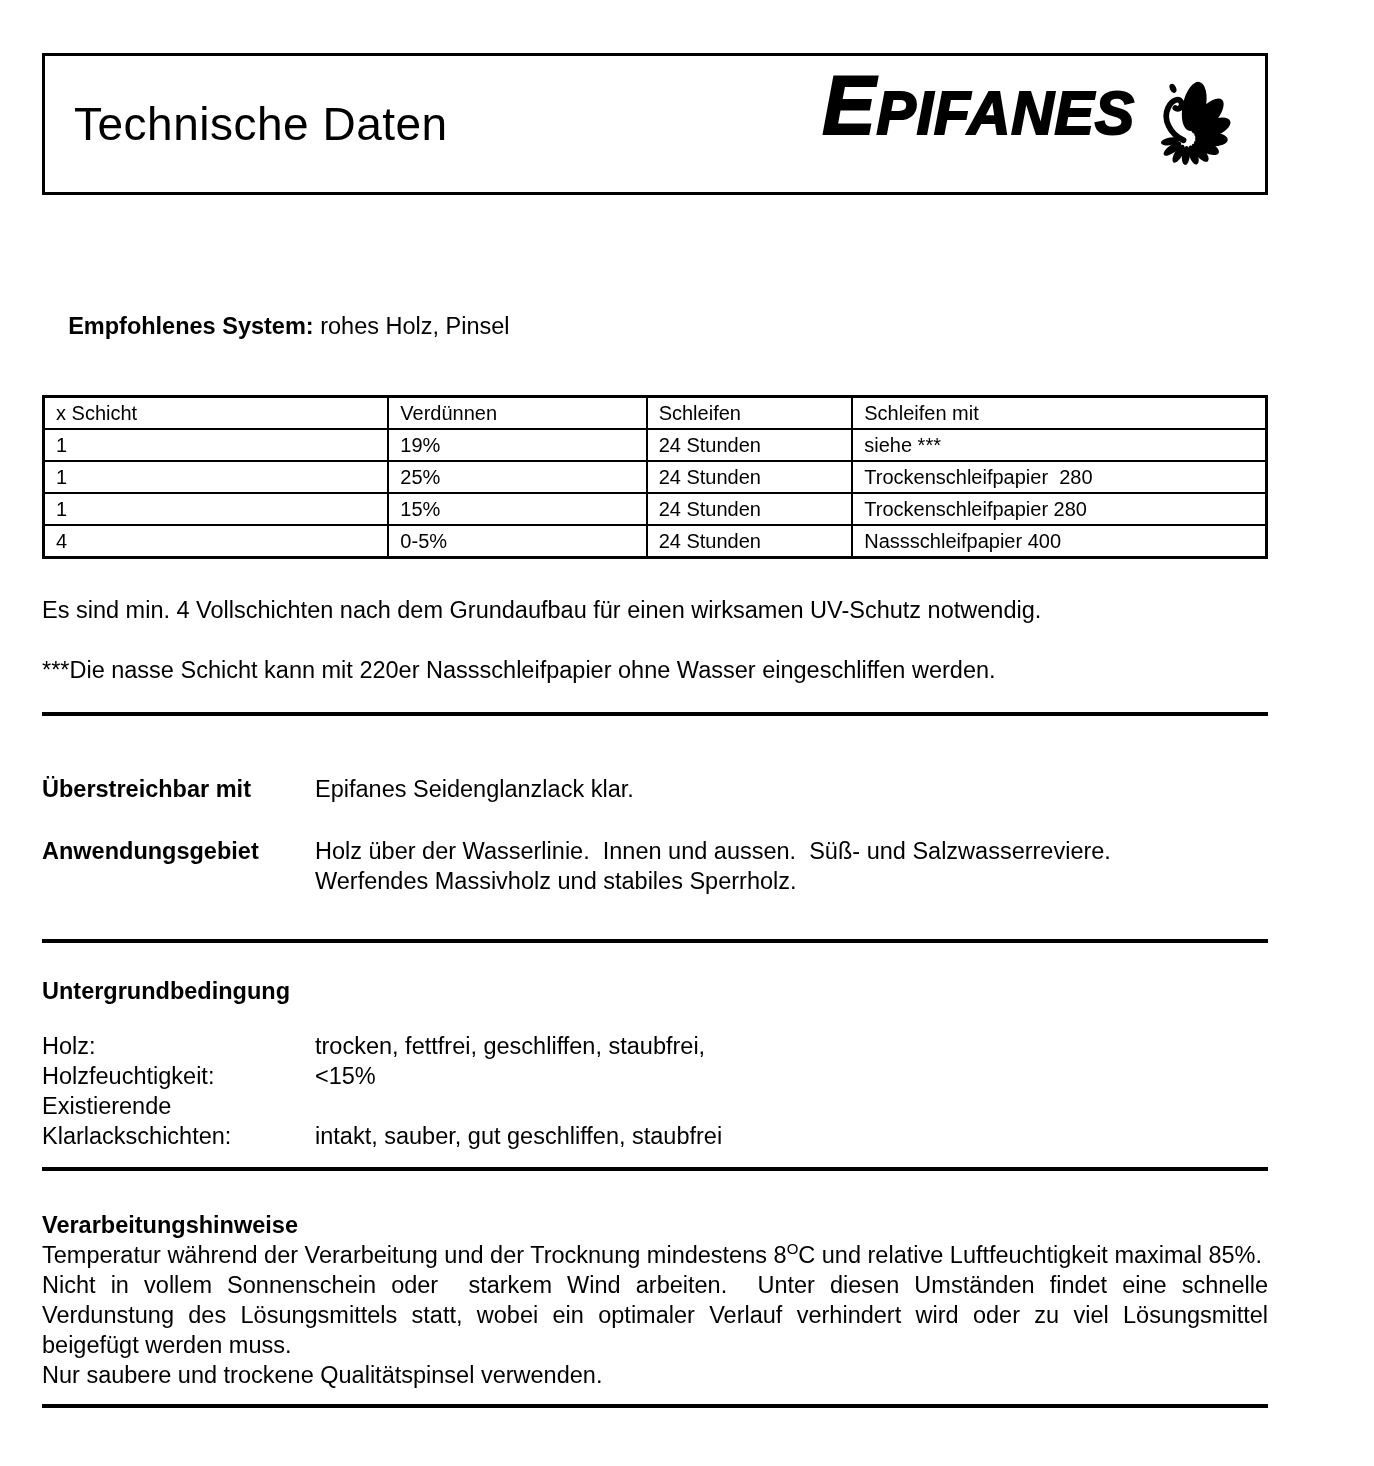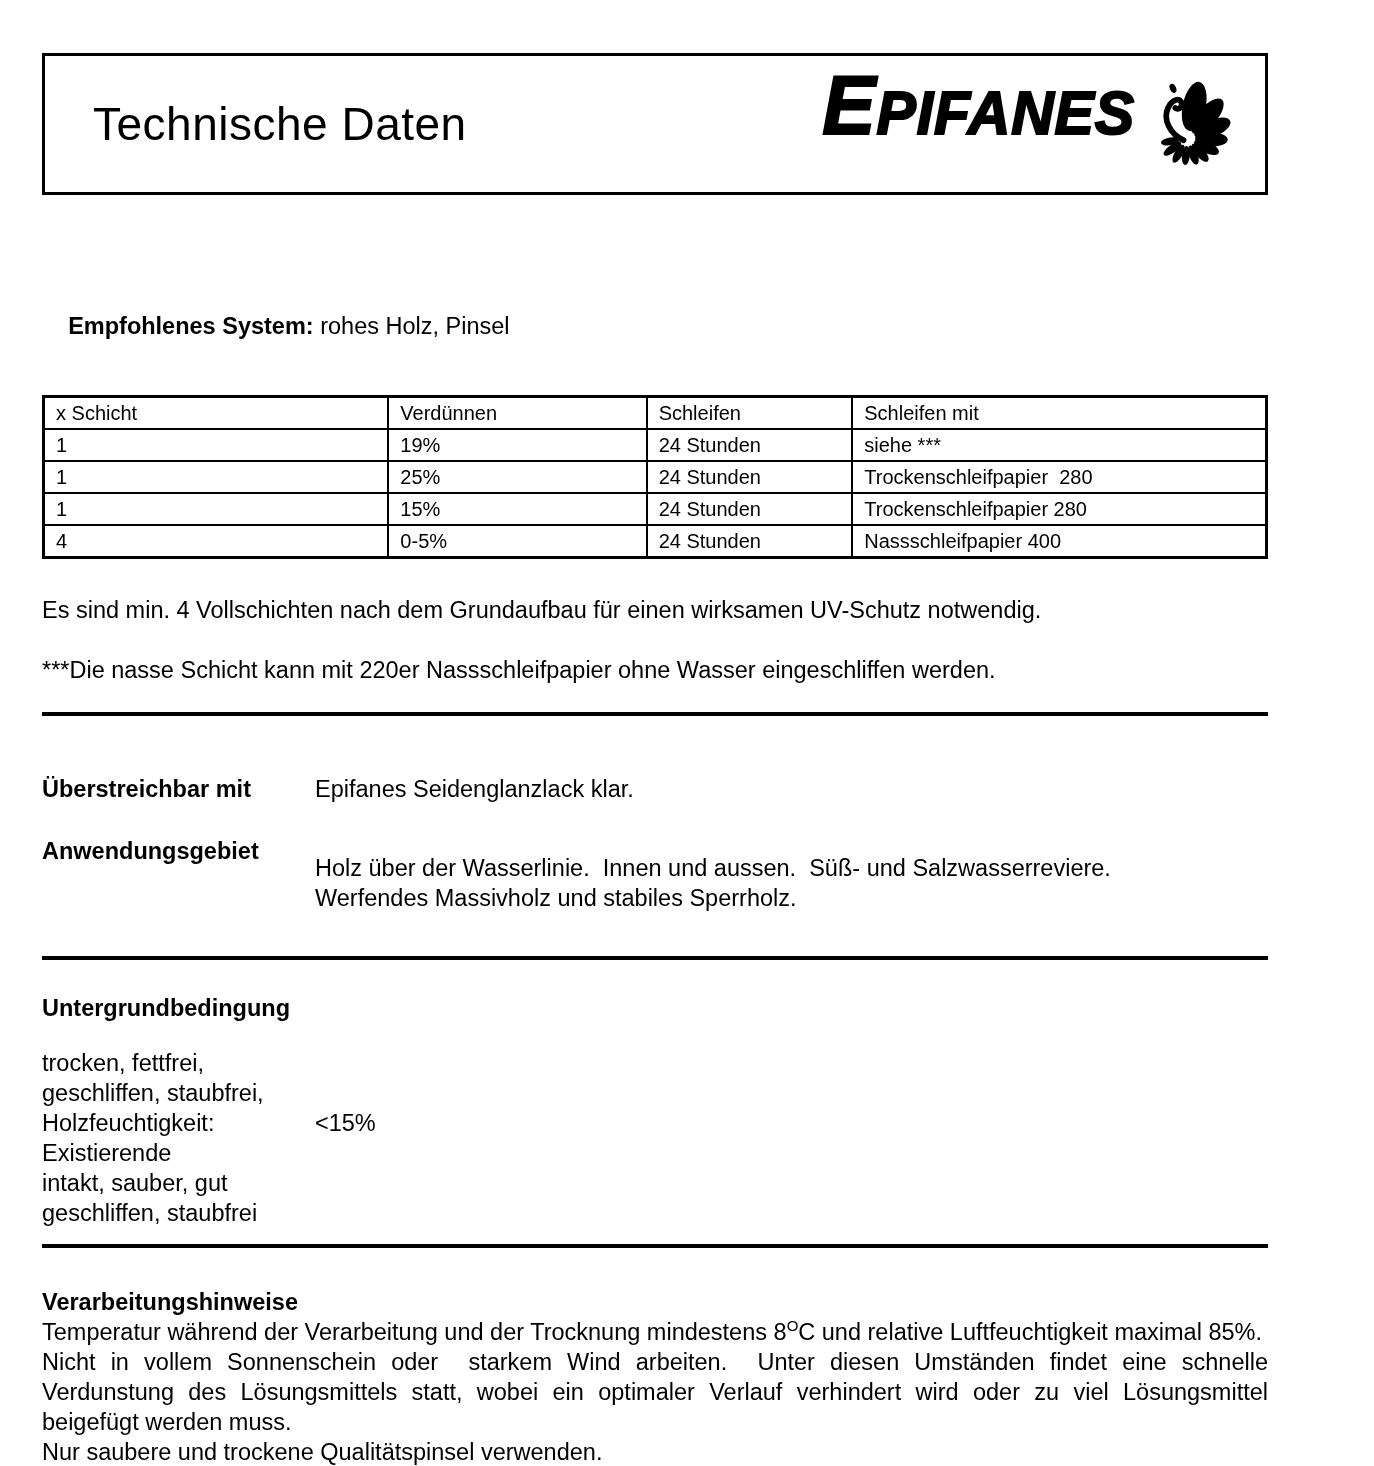--- a/index.html
+++ b/index.html
@@ -18,21 +18,21 @@
     line-height: 30px;
   }
   
   .header-box {
     margin-top: 53px;
     height: 142px;
     border: 3px solid #000;
     display: flex;
     align-items: center;
     justify-content: space-between;
-    padding: 0 20px 0 48px;
+    padding: 0 20px 0 29px;
   }
   .page-title {
     font-size: 46px;
     font-weight: normal;
     letter-spacing: 0.5px;
   }
   .brand { display: flex; }
   .logo-text {
     font-style: italic;
     font-weight: bold;
@@ -69,21 +69,21 @@
   .rule { height: 4px; background: #000; border: none; }
   .rule-1 { margin-top: 27px; }
   .rule-2 { margin-top: 43px; }
   .rule-3 { margin-top: 16px; }
   .rule-4 { margin-top: 14px; }
   .lv { display: grid; grid-template-columns: 273px 1fr; }
   .lv .lv-label { font-weight: bold; }
   .lv-plain .lv-label { font-weight: normal; }
   .overcoat-row { margin-top: 58px; }
   .application-row { margin-top: 32px; }
-  .val-multiline { white-space: pre-wrap; margin-top: 17px; }
+  .val-multiline { white-space: pre-wrap; }
   .substrate-heading { margin-top: 33px; font-weight: bold; }
   .substrate-rows { margin-top: 25px; }
   .processing-heading { margin-top: 39px; font-weight: bold; }
   .processing-body { }
   .processing-body p { text-align: justify; white-space: pre-wrap; }
   .processing-body p.no-justify { text-align: left; }
   sup.deg { font-size: 15px; vertical-align: super; line-height: 0; }
 </style>
 </head>
 <body>
@@ -169,31 +169,33 @@
     <div class="lv-label">Anwendungsgebiet</div>
     <div class="lv-value val-multiline">Holz über der Wasserlinie.  Innen und aussen.  Süß- und Salzwasserreviere.
 Werfendes Massivholz und stabiles Sperrholz.</div>
   </div>
 
   <hr class="rule rule-2">
 
   <div class="substrate-heading">Untergrundbedingung</div>
   <div class="substrate-rows">
     <div class="lv lv-plain">
+      <div class="lv-label">Holz:</div>
       <div class="lv-value">trocken, fettfrei, geschliffen, staubfrei,</div>
     </div>
     <div class="lv lv-plain">
       <div class="lv-label">Holzfeuchtigkeit:</div>
       <div class="lv-value">&lt;15%</div>
     </div>
     <div class="lv lv-plain">
       <div class="lv-label">Existierende</div>
       <div class="lv-value"></div>
     </div>
     <div class="lv lv-plain">
+      <div class="lv-label">Klarlackschichten:</div>
       <div class="lv-value">intakt, sauber, gut geschliffen, staubfrei</div>
     </div>
   </div>
 
   <hr class="rule rule-3">
 
   <div class="processing-heading">Verarbeitungshinweise</div>
   <div class="processing-body">
     <p><span>Temperatur während der Verarbeitung und der Trocknung mindestens 8</span><sup class="deg">O</sup><span>C und relative Luftfeuchtigkeit maximal 85%.</span></p>
     <p>Nicht in vollem Sonnenschein oder  starkem Wind arbeiten.  Unter diesen Umständen findet eine schnelle Verdunstung des Lösungsmittels statt, wobei ein optimaler Verlauf verhindert wird oder zu viel Lösungsmittel beigefügt werden muss.</p>

